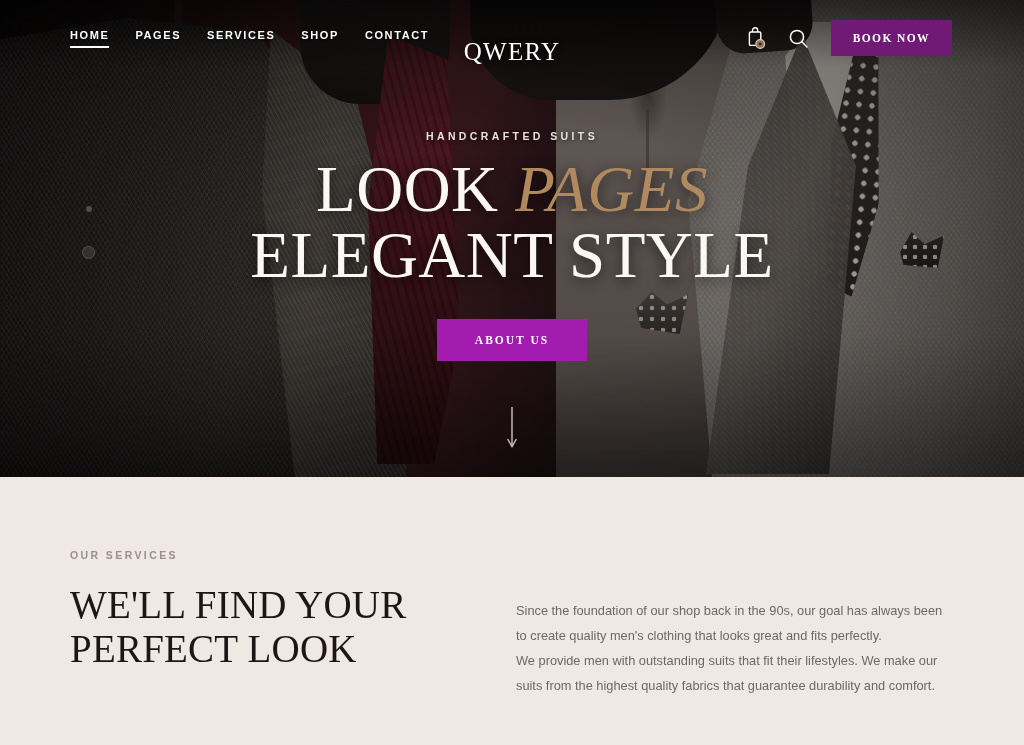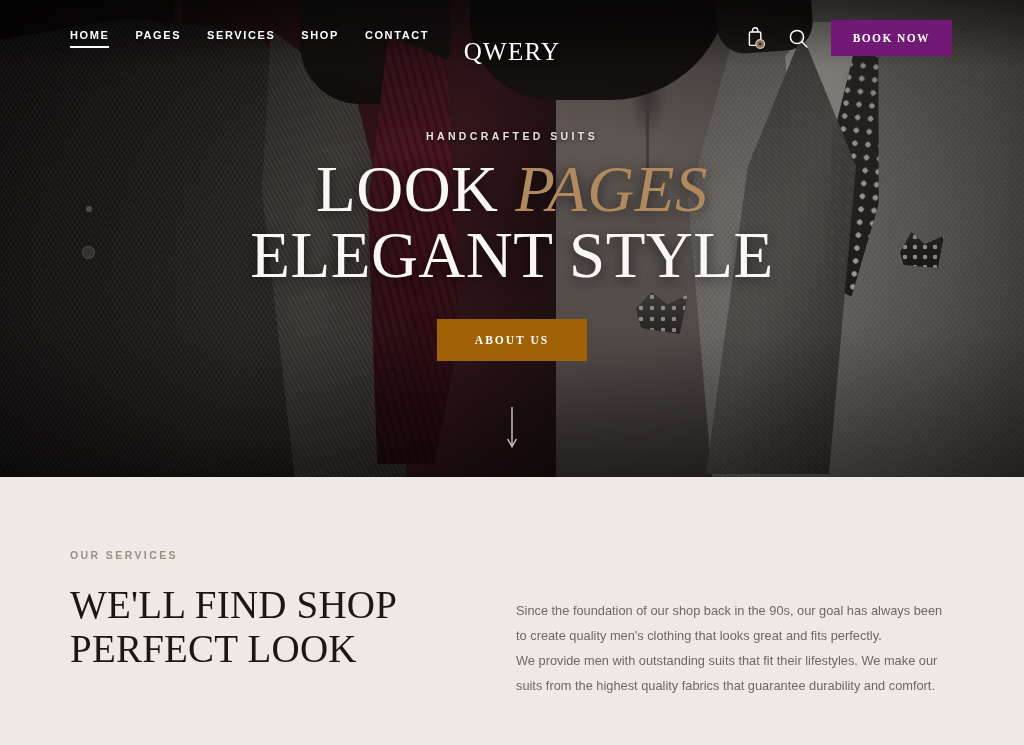--- a/index.html
+++ b/index.html
@@ -204,21 +204,21 @@
   .hero-title {
     font-family:"Liberation Serif", serif;
     color:#faf7f4; font-size:65px; line-height:.98; font-weight:400;
     letter-spacing:0.5px;
     text-shadow:0 3px 14px rgba(0,0,0,.65);
   }
   .hero-title .accent { color:#b08a5e; font-style:italic; }
   .hero-title .l2 { display:block; margin-top:2px; }
   .about-btn {
     display:inline-block; margin-top:32px;
-    background:#a16207; color:#fff; border:none; cursor:pointer;
+    background:#a21caf; color:#fff; border:none; cursor:pointer;
     font-family:"Liberation Serif", serif;
     font-size:11.5px; letter-spacing:2px; font-weight:700;
     padding:15px 38px;
   }
   .scroll-ind {
     position:absolute; left:0; right:0; top:407px; display:flex; justify-content:center; z-index:10;
     cursor:pointer;
   }
 
   
@@ -324,21 +324,21 @@
       <polyline points="2.6,32 7,39.5 11.4,32" fill="none" stroke="#cfc6bf" stroke-width="1.4"></polyline>
     </svg>
   </div>
 </div>
 
 <section class="services">
   <div class="svc-label">OUR SERVICES</div>
 
   <div class="svc-row">
     <h2 class="svc-head">
-      <span>WE'LL FIND SHOP</span><br>
+      <span>WE'LL FIND YOUR</span><br>
       <span>PERFECT LOOK</span>
     </h2>
     <div class="svc-body">
       <p>Since the foundation of our shop back in the 90s, our goal has always been to create quality men's clothing that looks great and fits perfectly.</p>
       <p>We provide men with outstanding suits that fit their lifestyles. We make our suits from the highest quality fabrics that guarantee durability and comfort.</p>
     </div>
   </div>
 
 </section>
 

